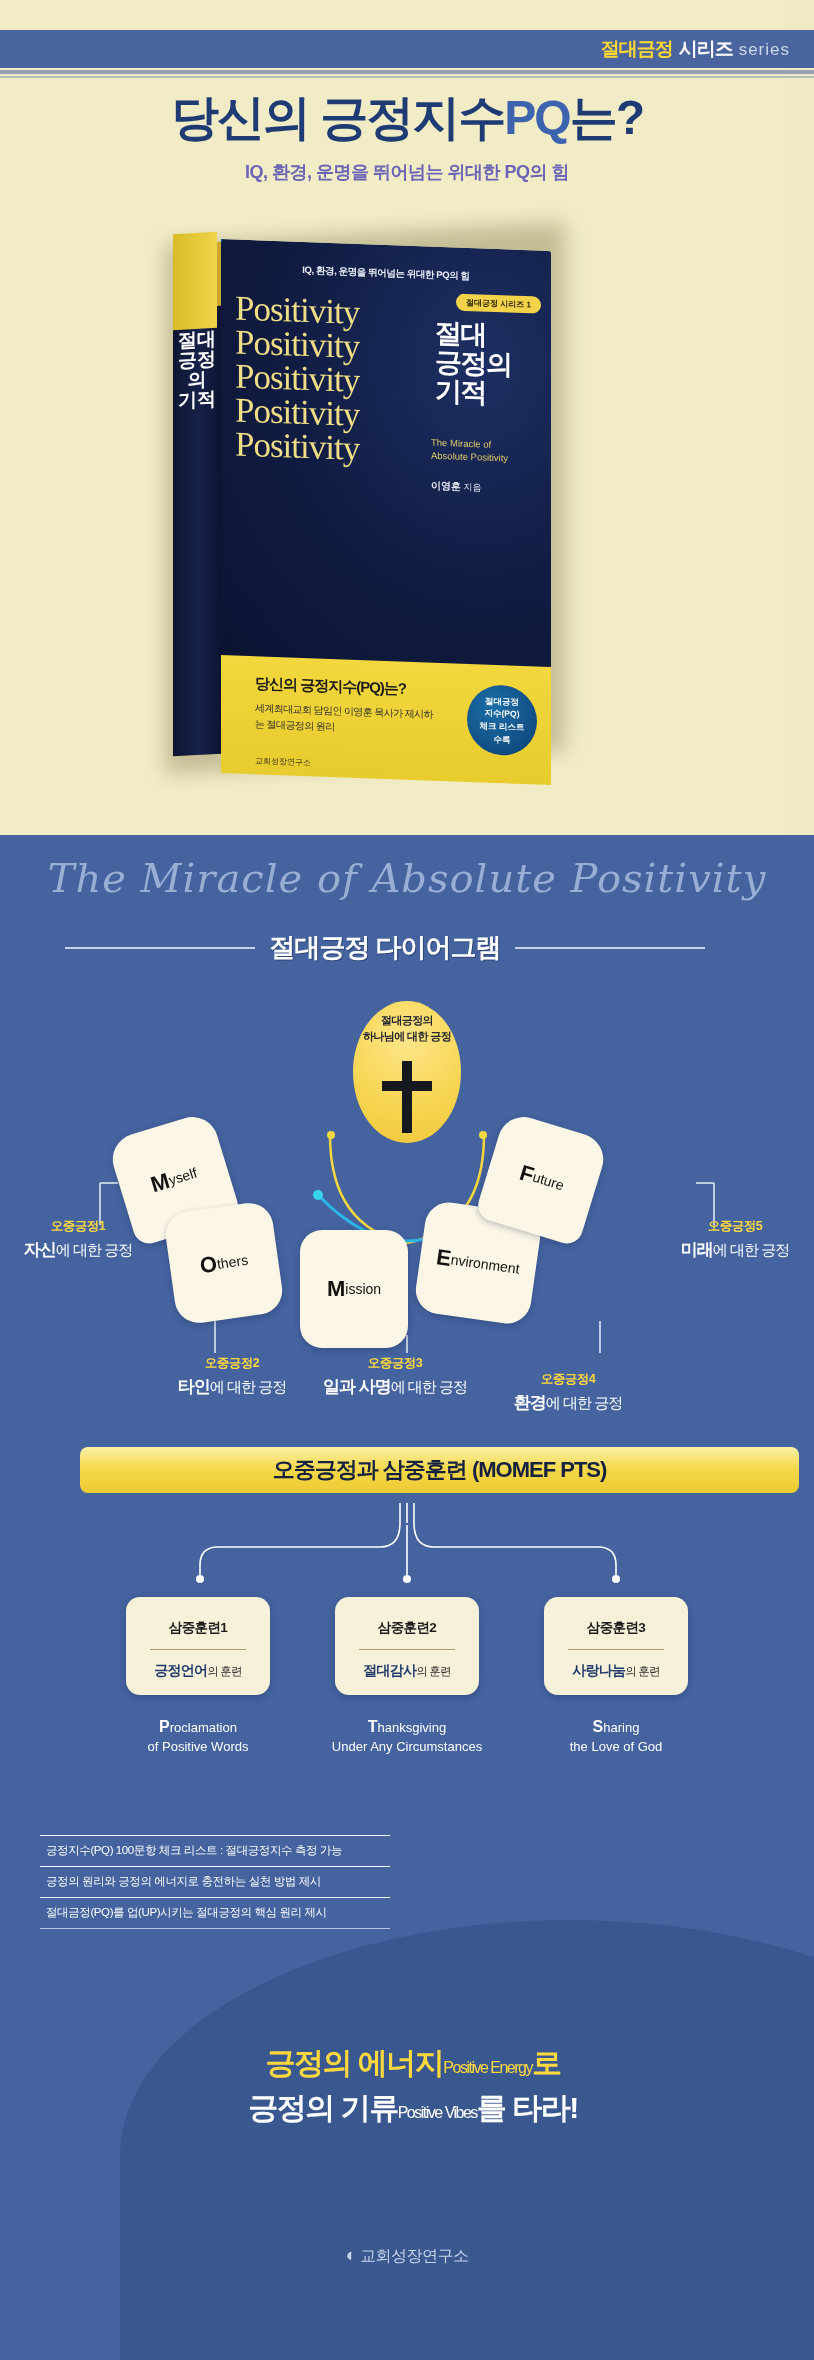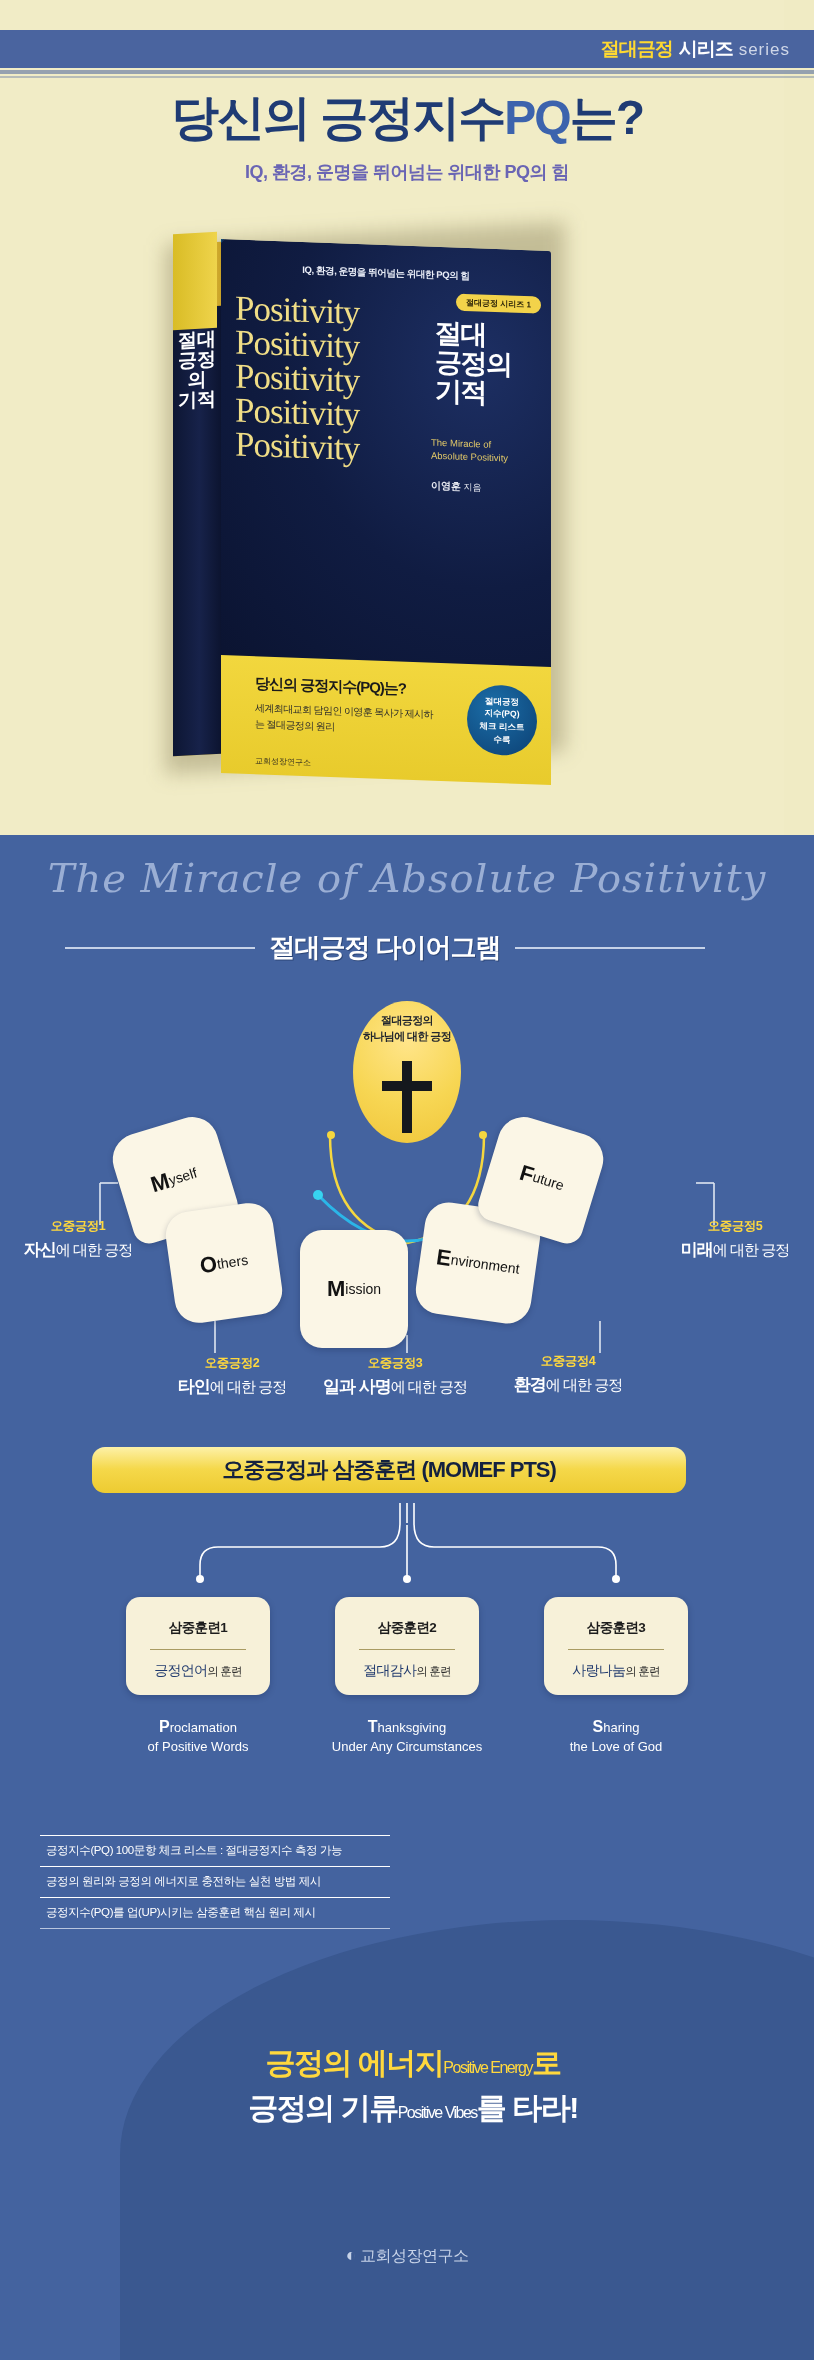--- a/index.html
+++ b/index.html
@@ -186,42 +186,42 @@
 
   
   .side-lab{ position:absolute; text-align:center; }
   .lab-num{ color:#ffd83d; font-size:12.5px; font-weight:bold; letter-spacing:-.5px; }
   .lab-txt{ color:#ffffff; font-size:15px; letter-spacing:-1px; margin-top:3px; }
   .lab-txt b{ font-size:17px; font-weight:bold;text-align:right; }
   .sl-1{ left:8px; top:383px; width:140px; }
   .sl-5{ left:664px; top:383px; width:142px; }
   .bl-2{ left:152px; top:520px; width:160px; }
   .bl-3{ left:300px; top:520px; width:190px; }
-  .bl-4{ left:488px; top:518px; width:160px; }
+  .bl-4{ left:488px; top:536px; width:160px; }
 
   
   .momef{
-    position:absolute; left:92px; top:612px; width:594px; height:46px;
+    position:absolute; left:80px; top:612px; width:719px; height:46px;
     background:linear-gradient(180deg,#fdf1a8,#f5d84a 48%,#edcb31);
-    border-radius:13px;
+    border-radius:8px;
     display:flex; align-items:center; justify-content:center;
     color:#14213f; font-size:22px; font-weight:bold; letter-spacing:-1px;
   }
 
   
   .tcard{
     position:absolute; top:762px; width:144px; height:98px;
     background:#f7f1d9; border-radius:14px; text-align:center;
     box-shadow:0 2px 6px rgba(10,25,60,.25);
   }
   .tc-1{ left:126px; } .tc-2{ left:335px; } .tc-3{ left:544px; }
   .tc-top{ color:#1d1d1d; font-size:13.5px; font-weight:bold; margin-top:22px; letter-spacing:-.6px; }
   .tc-rule{ width:96px; height:1px; background:#a99b62; margin:12px auto 0; }
   .tc-bot{ color:#203a6e; font-size:14px; margin-top:12px; letter-spacing:-.8px; }
-  .tc-bot b{ font-weight:normal; }
+  .tc-bot b{ font-weight:bold; }
   .tc-bot span{ color:#2a2a2a; font-size:11.5px; }
 
   .ten{
     position:absolute; top:880px; width:210px; text-align:center;
     color:#ffffff; font-size:13px; line-height:1.45;
   }
   .ten b{ font-size:16px; font-weight:bold; }
   .te-1{ left:93px; } .te-2{ left:302px; } .te-3{ left:511px; }
 
   
@@ -438,21 +438,21 @@
     <div>Under Any Circumstances</div>
   </div>
   <div class="ten te-3">
     <div><b>S</b><span>haring</span></div>
     <div>the Love of God</div>
   </div>
 
   <div class="bullets">
     <div class="bline">긍정지수(PQ) 100문항 체크 리스트 : 절대긍정지수 측정 가능</div>
     <div class="bline">긍정의 원리와 긍정의 에너지로 충전하는 실천 방법 제시</div>
-    <div class="bline">긍정지수(PQ)를 업(UP)시키는 삼중훈련 핵심 원리 제시</div>
+    <div class="bline">절대금정(PQ)를 업(UP)시키는 절대긍정의 핵심 원리 제시</div>
   </div>
 
   <div class="wave"></div>
 
   <div class="bottom-slogan">
     <div><span>긍정의 에너지</span><span class="sm">Positive Energy</span><span>로</span></div>
     <div><span class="wh">긍정의 기류</span><span class="sm wh">Positive Vibes</span><span class="wh">를 타라!</span></div>
   </div>
 
   <div class="footer-logo">

